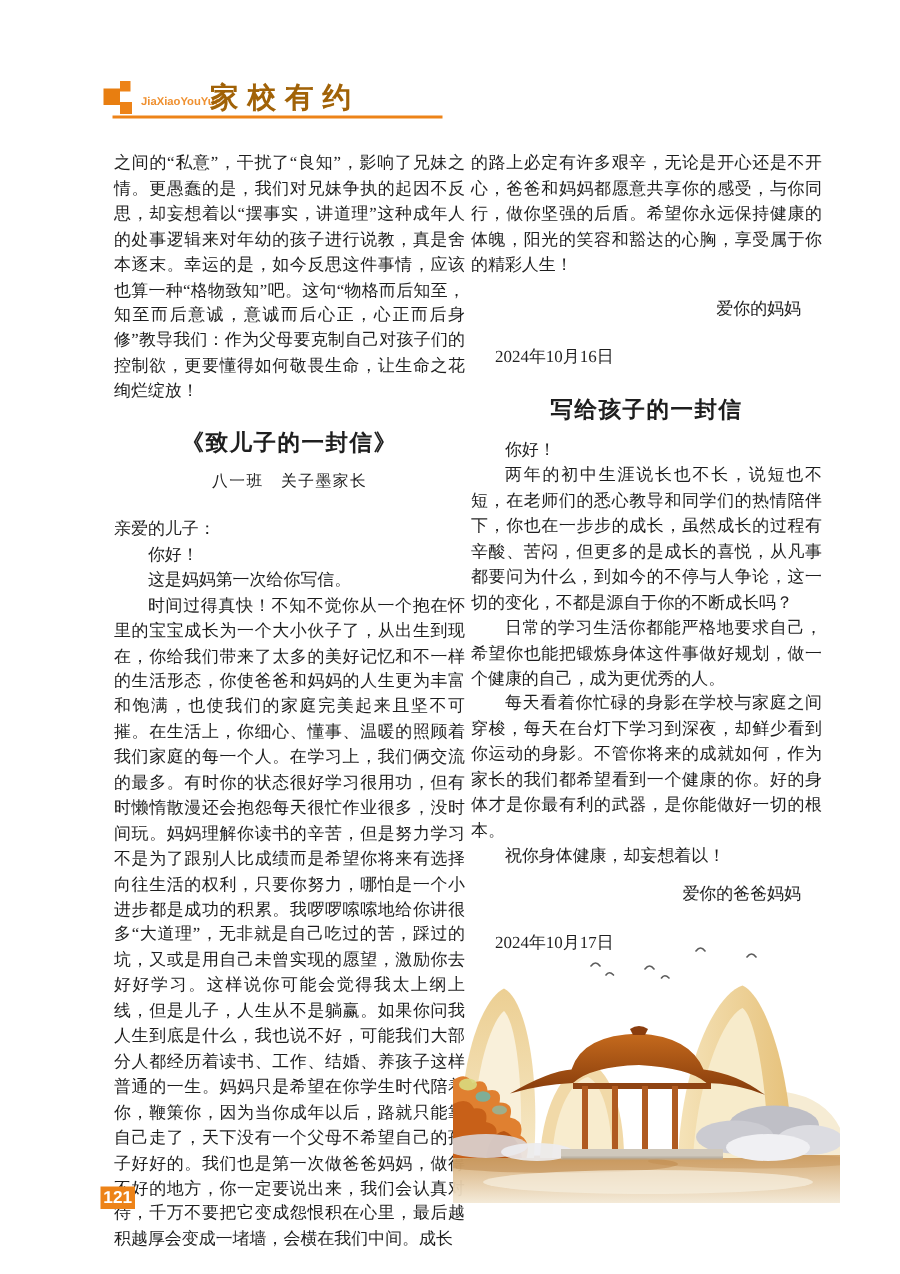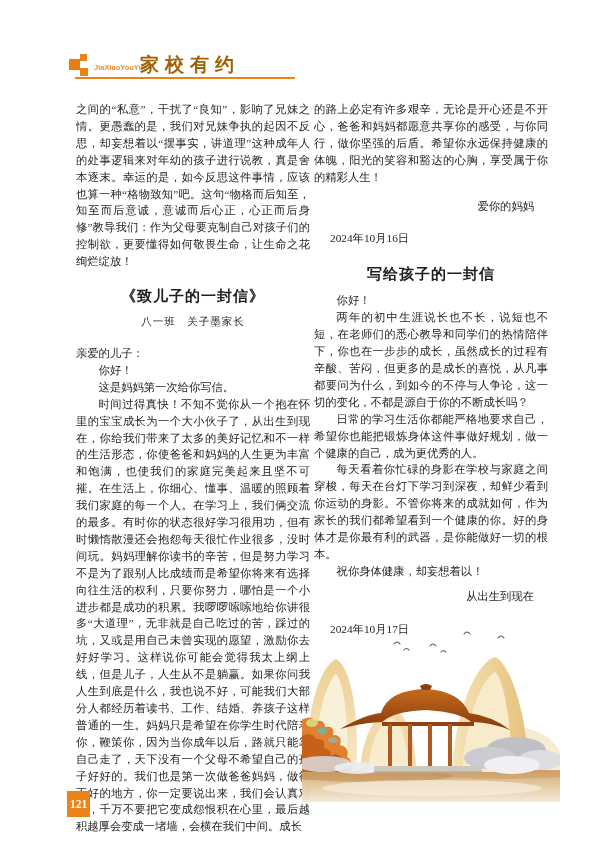--- a/index.html
+++ b/index.html
@@ -41,24 +41,24 @@
   .letter-byline{
     text-align:center;font-size:10.5px;margin:0 0 14px 0;text-indent:0;
     letter-spacing:1px;
   }
   .sig{margin:0;text-align:right;text-indent:0;padding-right:14px;}
   .sig-date{margin:16px;text-indent:0;padding-right:8px;}
   .gap-s{height:8px;}
   .gap-m{height:12px;}
   
   .pagenum{
-    position:absolute;left:67px;top:791px;width:23px;height:26px;
+    position:absolute;left:67px;top:791px;width:23px;height:15px;
     background:#ed8318;color:#ffffff;font-size:11.5px;font-weight:bold;
     display:flex;align-items:center;justify-content:center;
-    font-family:Liberation Serif, serif;
+    font-family:Liberation Sans, sans-serif;
   }
   
   .illus{position:absolute;left:302px;top:628px;width:258px;height:178px;}
 </style>
 </head>
 <body>
 
 <div class="page">
 
   <div class="hdr">
@@ -85,21 +85,21 @@
     <div class="gap-m"></div>
     <p class="sig">爱你的妈妈</p>
     <p class="sig-date">2024年10月16日</p>
     <p class="letter-title">写给孩子的一封信</p>
     <p class="para">你好！</p>
     <p class="para">两年的初中生涯说长也不长，说短也不短，在老师们的悉心教导和同学们的热情陪伴下，你也在一步步的成长，虽然成长的过程有辛酸、苦闷，但更多的是成长的喜悦，从凡事都要问为什么，到如今的不停与人争论，这一切的变化，不都是源自于你的不断成长吗？</p>
     <p class="para">日常的学习生活你都能严格地要求自己，希望你也能把锻炼身体这件事做好规划，做一个健康的自己，成为更优秀的人。</p>
     <p class="para">每天看着你忙碌的身影在学校与家庭之间穿梭，每天在台灯下学习到深夜，却鲜少看到你运动的身影。不管你将来的成就如何，作为家长的我们都希望看到一个健康的你。好的身体才是你最有利的武器，是你能做好一切的根本。</p>
     <p class="para">祝你身体健康，却妄想着以！</p>
     <div class="gap-s"></div>
-    <p class="sig">从出生到现在</p>
+    <p class="sig">爱你的爸爸妈妈</p>
     <p class="sig-date">2024年10月17日</p>
   </div>
 
   <svg class="illus" viewBox="0 0 258 178" aria-hidden="true">
     <defs>
       <linearGradient id="gMtn" x1="0" y1="0" x2="0" y2="1">
         <stop offset="0" stop-color="#eccf93"></stop>
           <stop offset="1" stop-color="#f6e8c6"></stop>
       </linearGradient>
       <linearGradient id="gMtnR" x1="0" y1="0" x2="1" y2="0">

